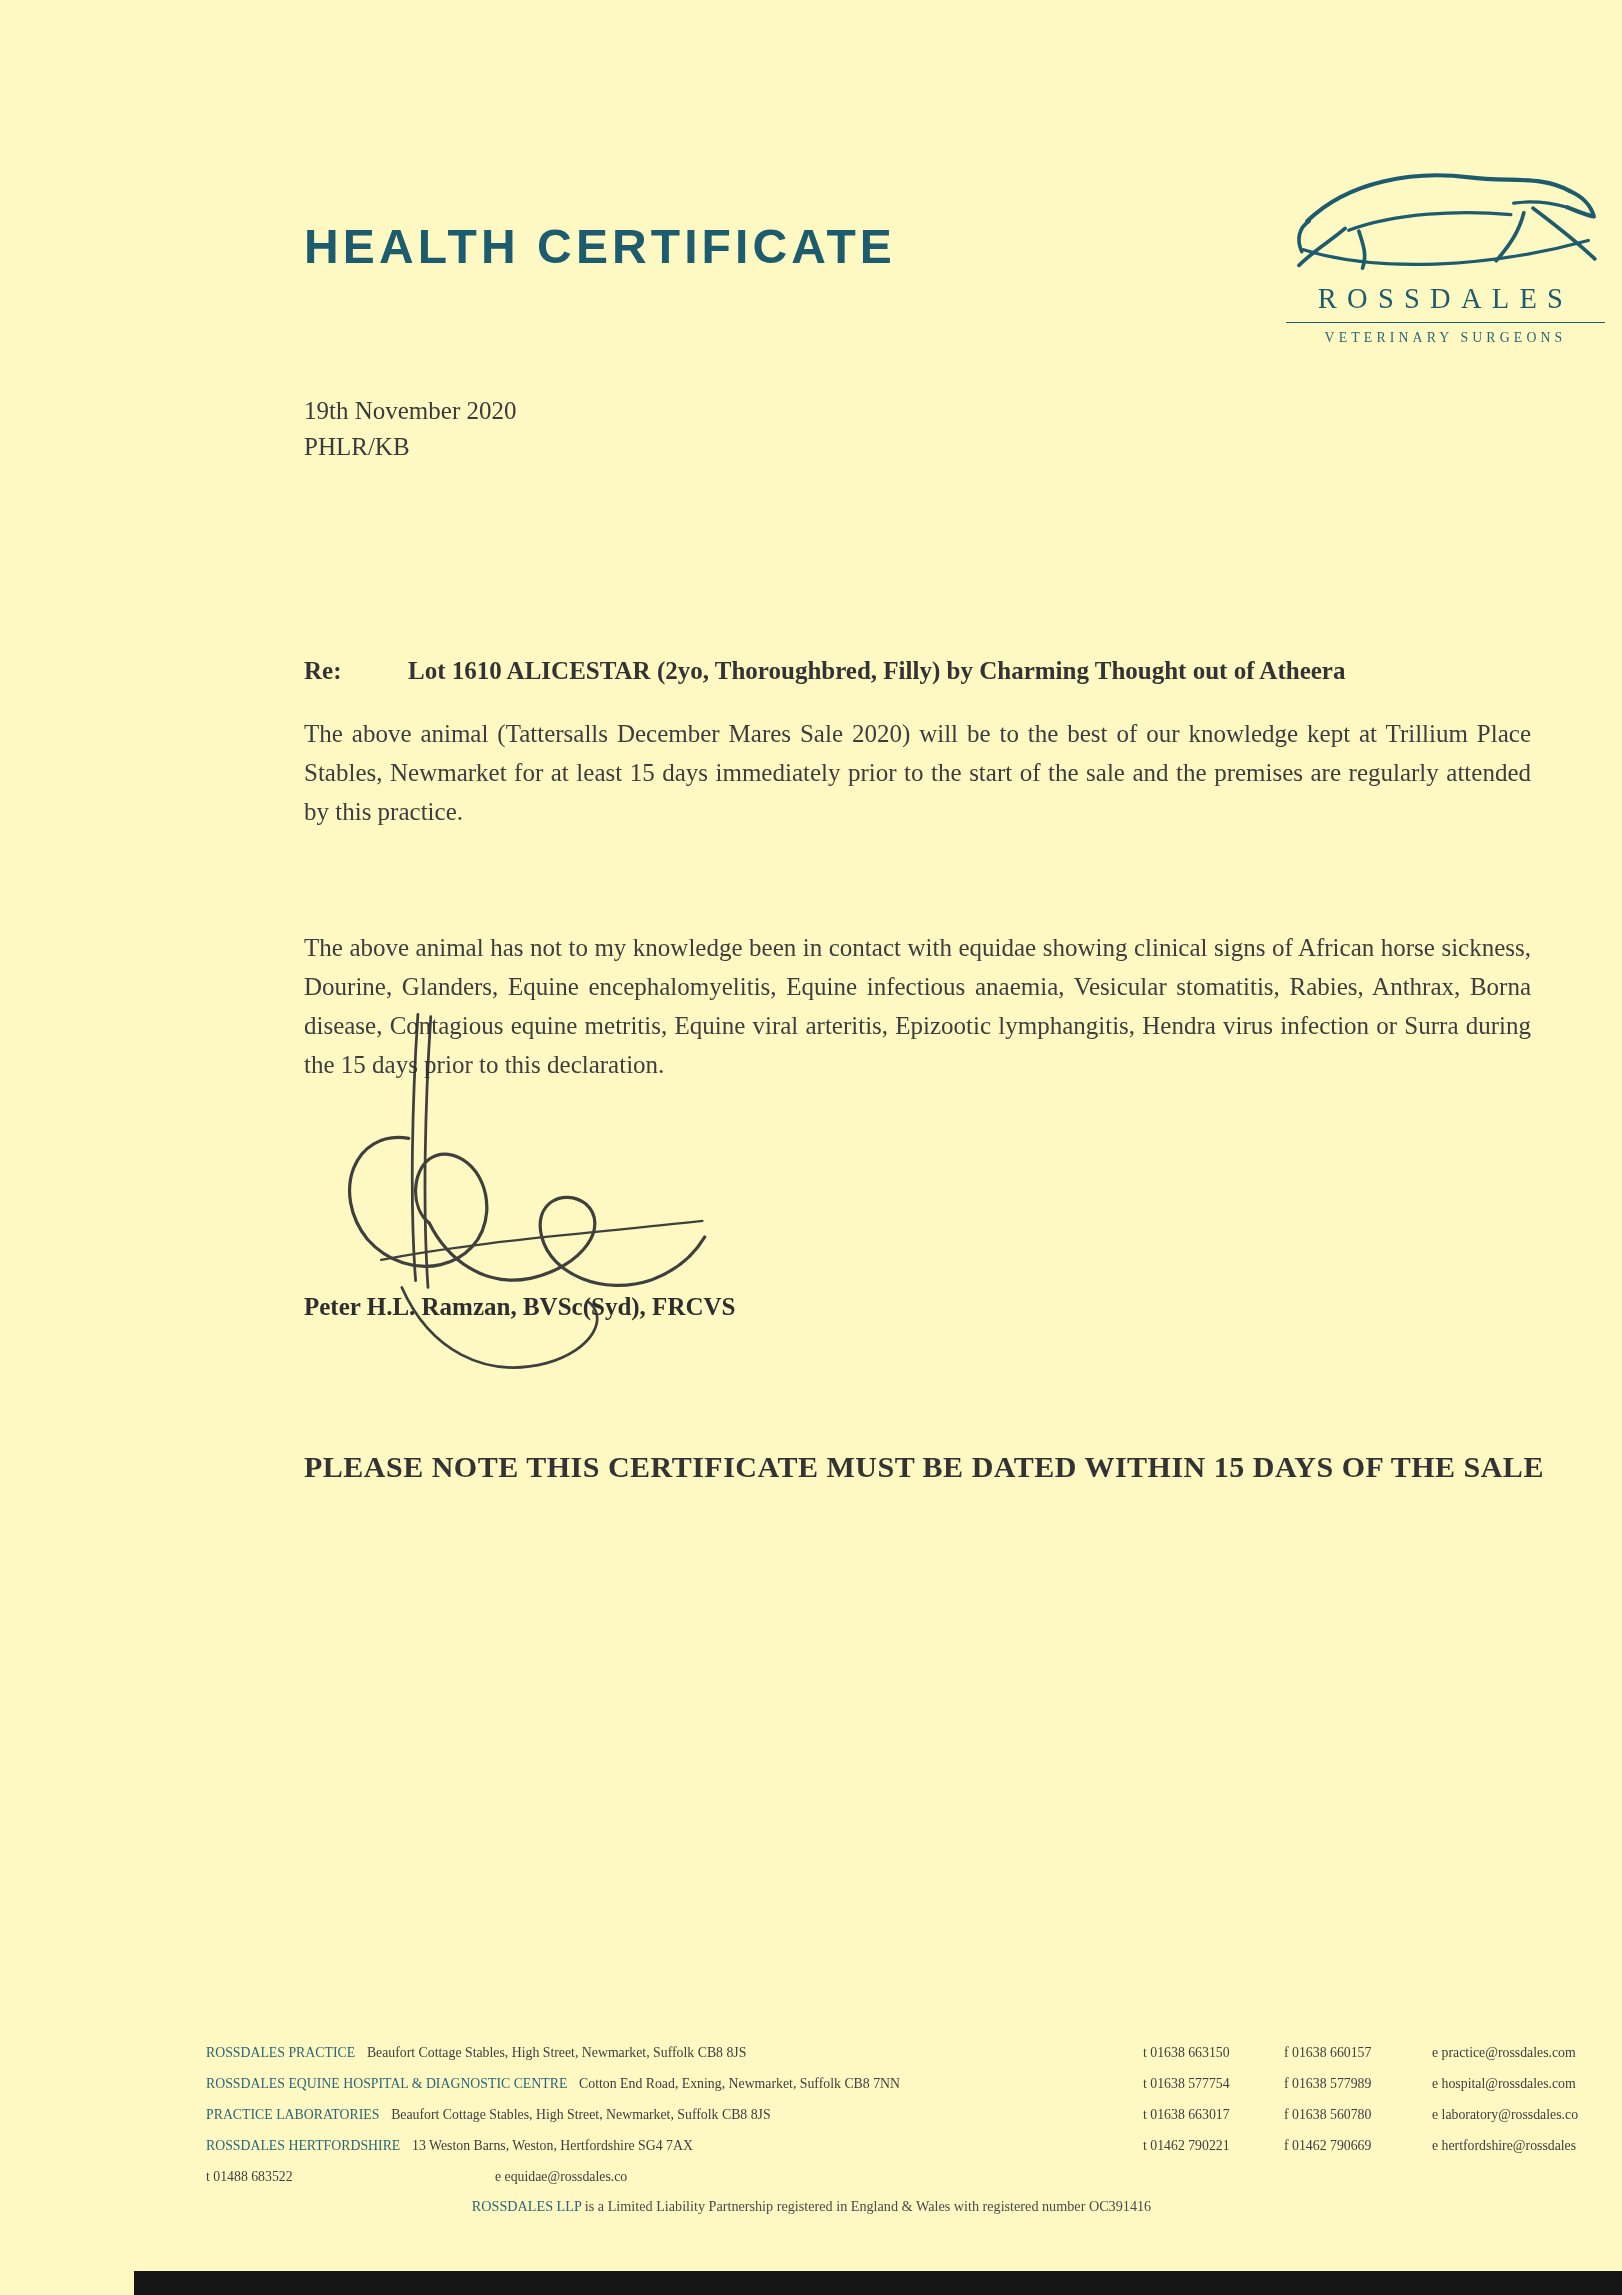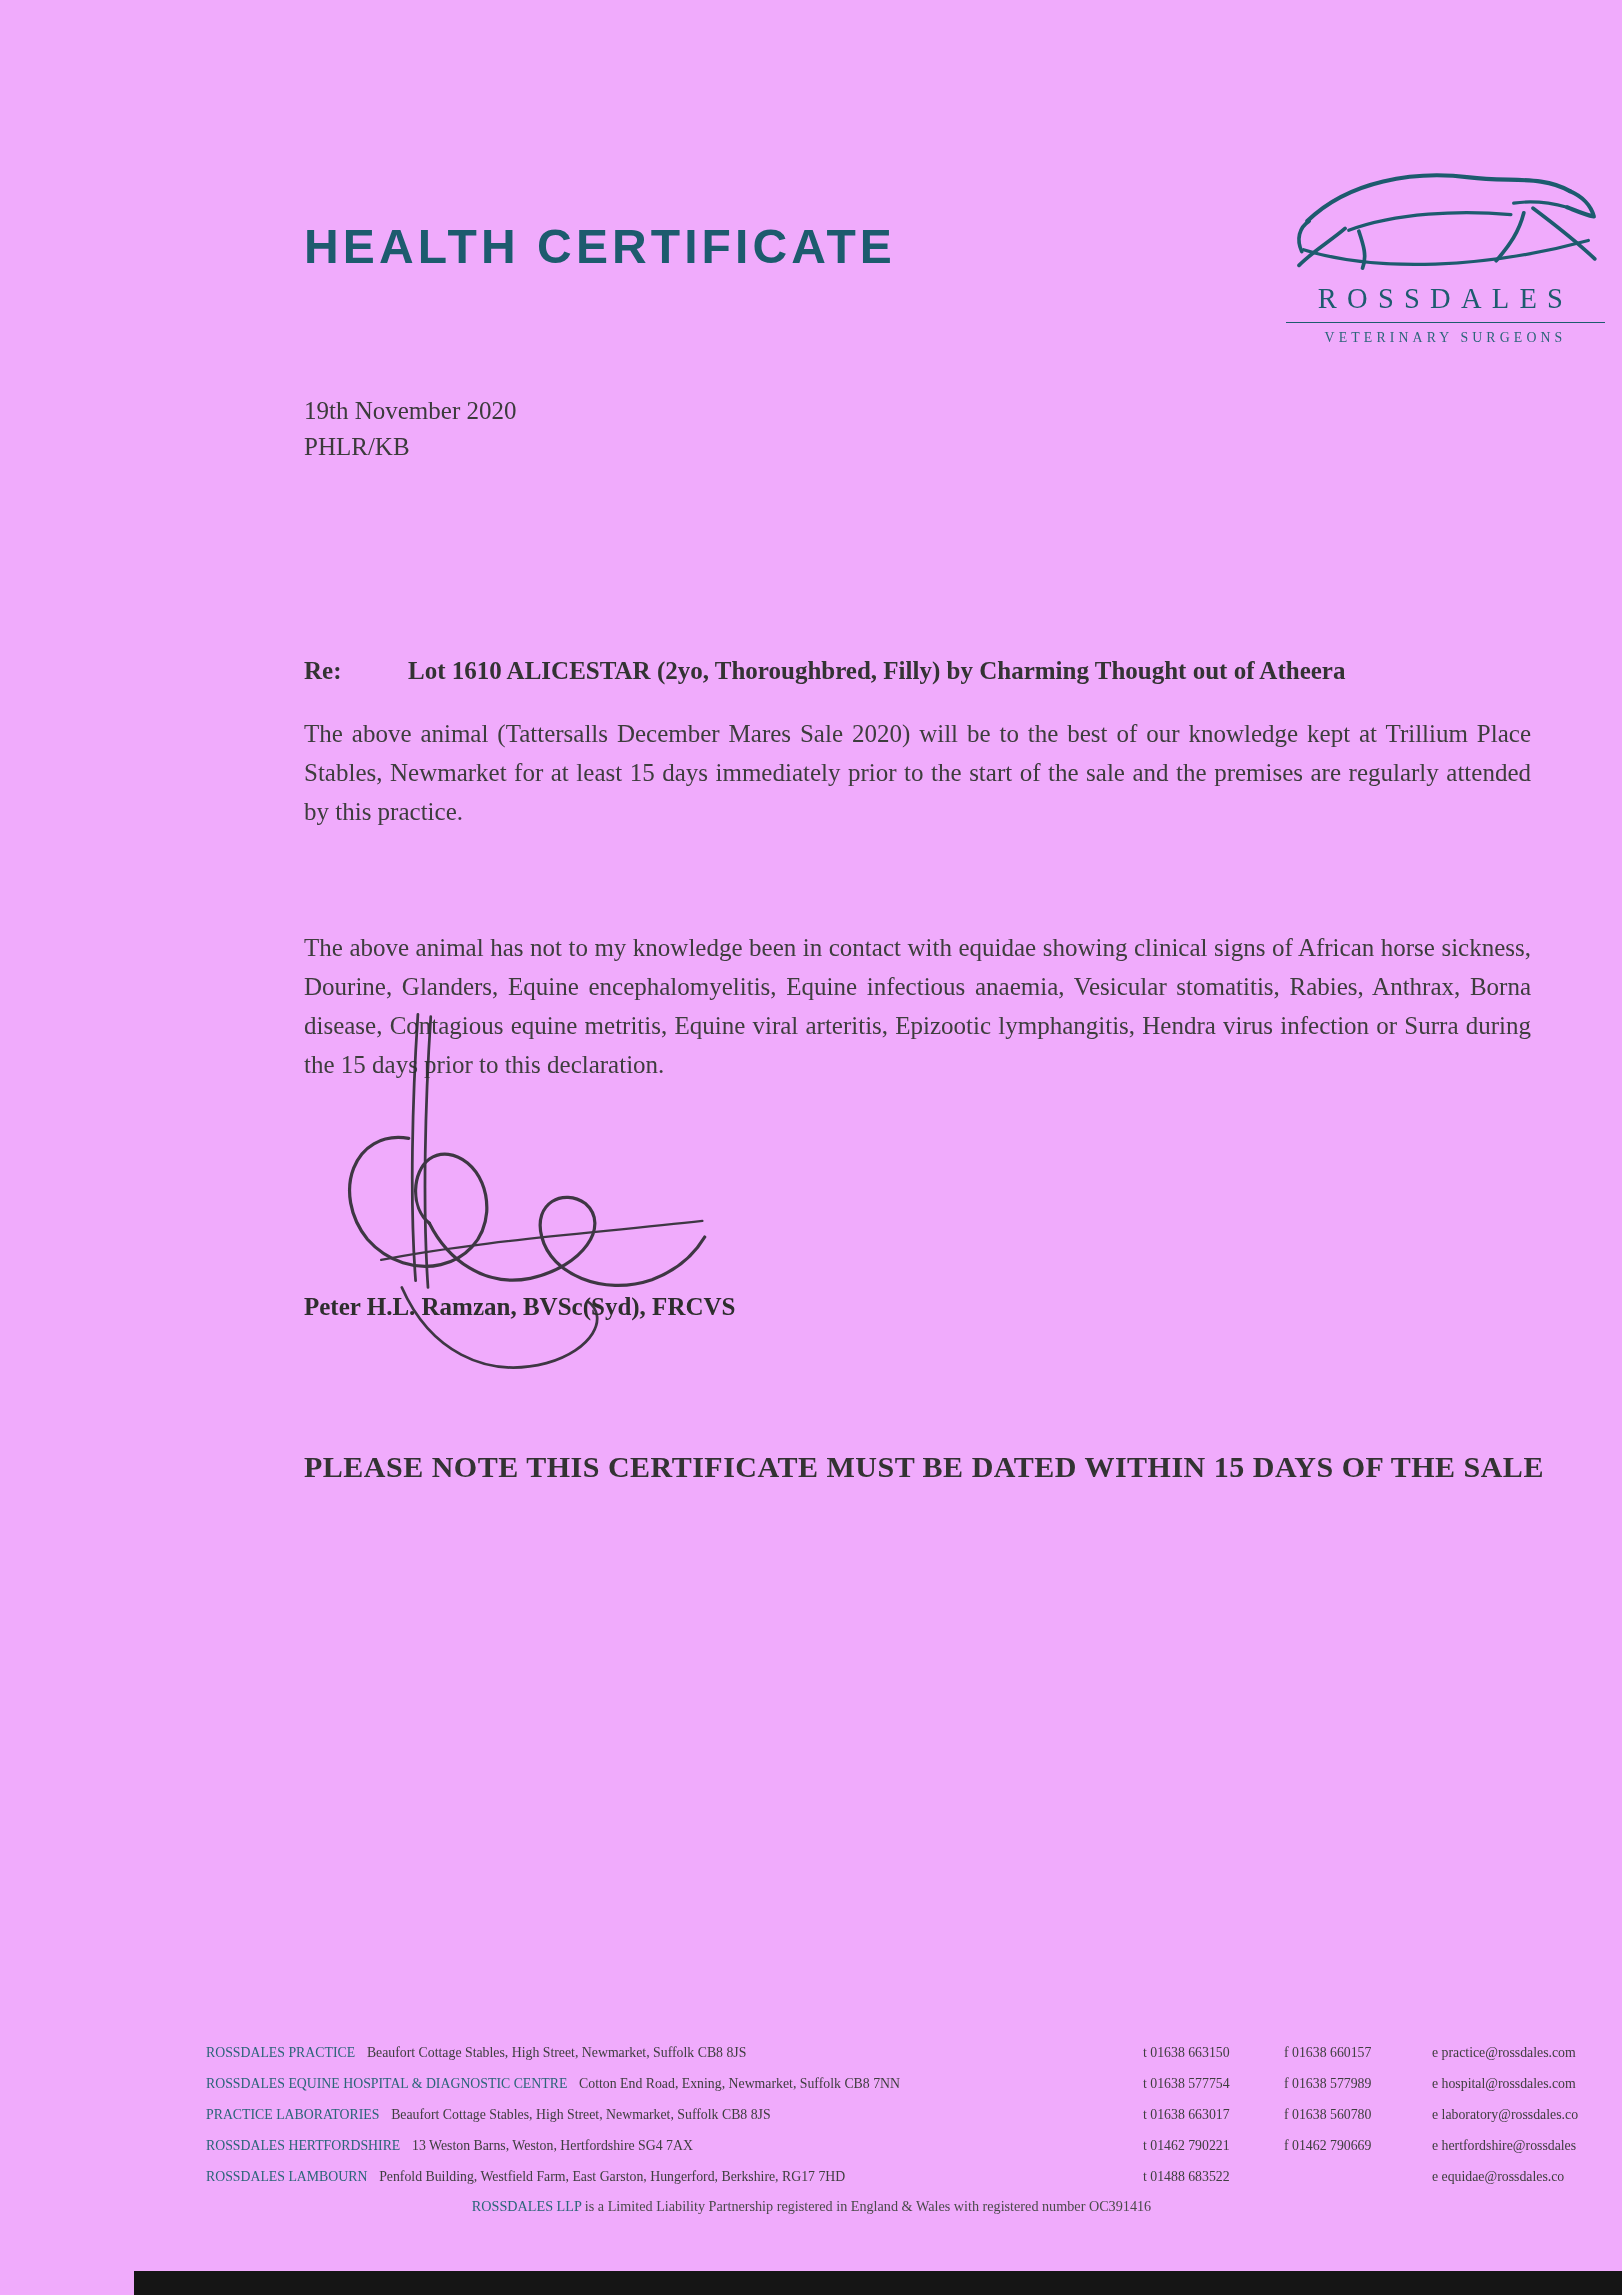--- a/index.html
+++ b/index.html
@@ -1,19 +1,19 @@
 <!DOCTYPE html>
 <html style="font-size:7.3px"><head>
 <meta charset="utf-8">
 <style>
   html,body{margin:0;padding:0;background:#e8e8e6;}
   .page{
     position:relative;
     width:1623px;height:2295px;
-    background:#f0abfc;
+    background:#fef9c3;
     font-family:"Liberation Serif", serif;
     color:#3b3b3b;
     overflow:hidden;
   }
   
   .title{
     position:absolute;left:304px;top:219px;
     font-family:"Liberation Sans", sans-serif;
     font-size:48px;font-weight:700;letter-spacing:4.1px;
     color:#1d5b6e;
@@ -162,24 +162,20 @@
       <div class="f-left">
         <span class="f-name">ROSSDALES HERTFORDSHIRE</span>
         <span class="f-addr">13 Weston Barns, Weston, Hertfordshire SG4 7AX</span>
       </div>
       <div class="f-t">t 01462 790221</div>
       <div class="f-f">f 01462 790669</div>
       <div class="f-e">e hertfordshire@rossdales</div>
     </div>
 
     <div class="f-row">
-      <div class="f-left">
-        <span class="f-name">ROSSDALES LAMBOURN</span>
-        <span class="f-addr">Penfold Building, Westfield Farm, East Garston, Hungerford, Berkshire, RG17 7HD</span>
-      </div>
       <div class="f-t">t 01488 683522</div>
       <div class="f-f"></div>
       <div class="f-e">e equidae@rossdales.co</div>
     </div>
 
   </div>
 
   <div class="registration">
     <span class="reg-name">ROSSDALES LLP</span><span> is a Limited Liability Partnership registered in England &amp; Wales with registered number OC391416</span>
   </div>

